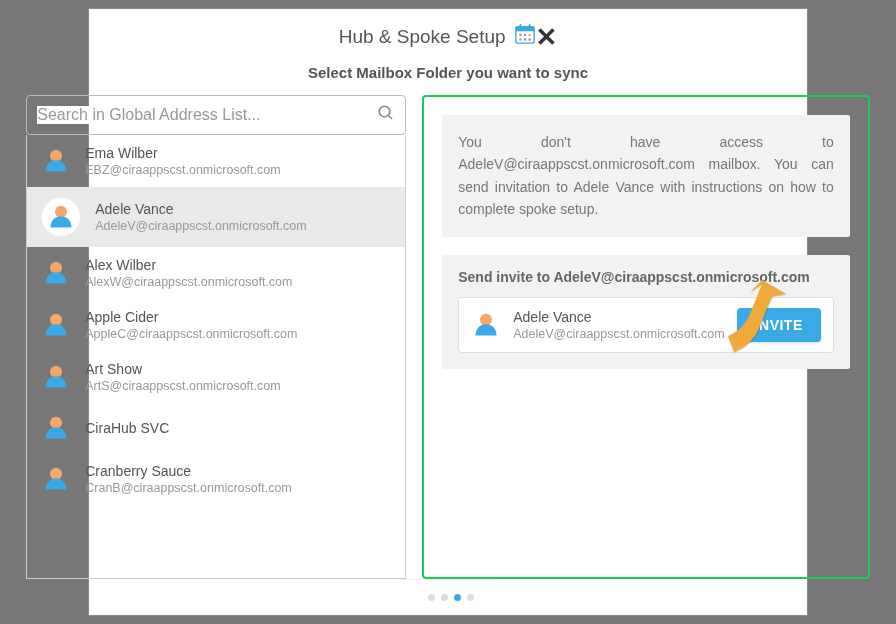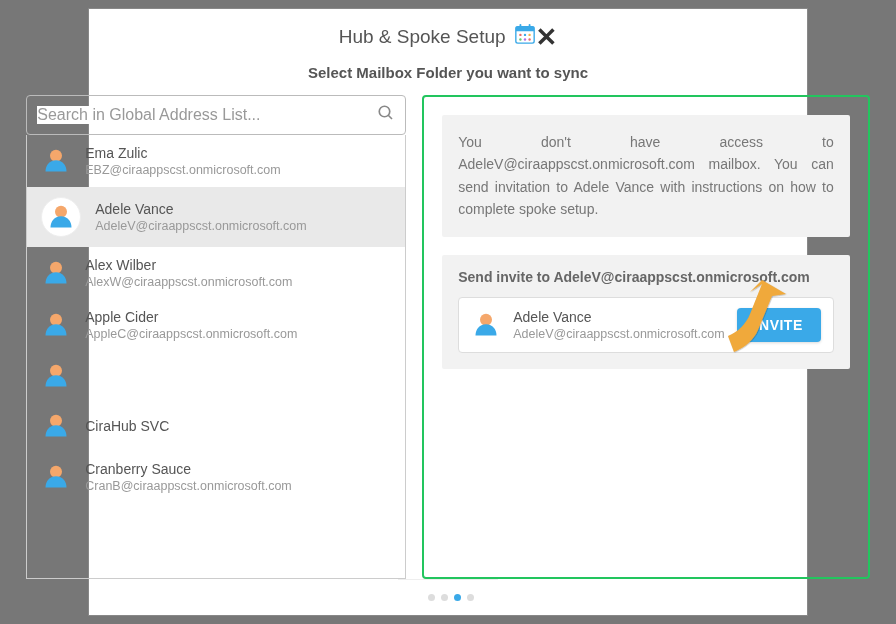--- a/index.html
+++ b/index.html
@@ -125,21 +125,21 @@
           </svg>
         </span>
       </div>
       <div class="list-box" id="address-list">
           <div class="person">
             <span class="avatar"><svg width="30" height="30" viewBox="0 0 40 40">
   <circle cx="20" cy="13" r="8" fill="#f5a76b"></circle>
   <path d="M 20 19 C 11 19 6 26 6 34 L 34 34 C 34 26 29 19 20 19 Z" fill="#3aa9e8"></path>
 </svg></span>
     <div class="person-info">
-      <span class="person-name">Ema Zulic</span>
+      <span class="person-name">Ema Wilber</span>
       <span class="person-email">EBZ@ciraappscst.onmicrosoft.com</span>
     </div>
           </div>
           <div class="person selected">
             <span class="avatar-selected">
               <svg width="30" height="30" viewBox="0 0 40 40">
   <circle cx="20" cy="13" r="8" fill="#f5a76b"></circle>
   <path d="M 20 19 C 11 19 6 26 6 34 L 34 34 C 34 26 29 19 20 19 Z" fill="#3aa9e8"></path>
 </svg>
             </span>
@@ -166,20 +166,24 @@
     <div class="person-info">
       <span class="person-name">Apple Cider</span>
       <span class="person-email">AppleC@ciraappscst.onmicrosoft.com</span>
     </div>
           </div>
           <div class="person">
             <span class="avatar"><svg width="30" height="30" viewBox="0 0 40 40">
   <circle cx="20" cy="13" r="8" fill="#f5a76b"></circle>
   <path d="M 20 19 C 11 19 6 26 6 34 L 34 34 C 34 26 29 19 20 19 Z" fill="#3aa9e8"></path>
 </svg></span>
+    <div class="person-info">
+      <span class="person-name">Art Show</span>
+      <span class="person-email">ArtS@ciraappscst.onmicrosoft.com</span>
+    </div>
           </div>
           <div class="person">
             <span class="avatar"><svg width="30" height="30" viewBox="0 0 40 40">
   <circle cx="20" cy="13" r="8" fill="#f5a76b"></circle>
   <path d="M 20 19 C 11 19 6 26 6 34 L 34 34 C 34 26 29 19 20 19 Z" fill="#3aa9e8"></path>
 </svg></span>
     <div class="person-info">
       <span class="person-name">CiraHub SVC</span>
 
     </div>

